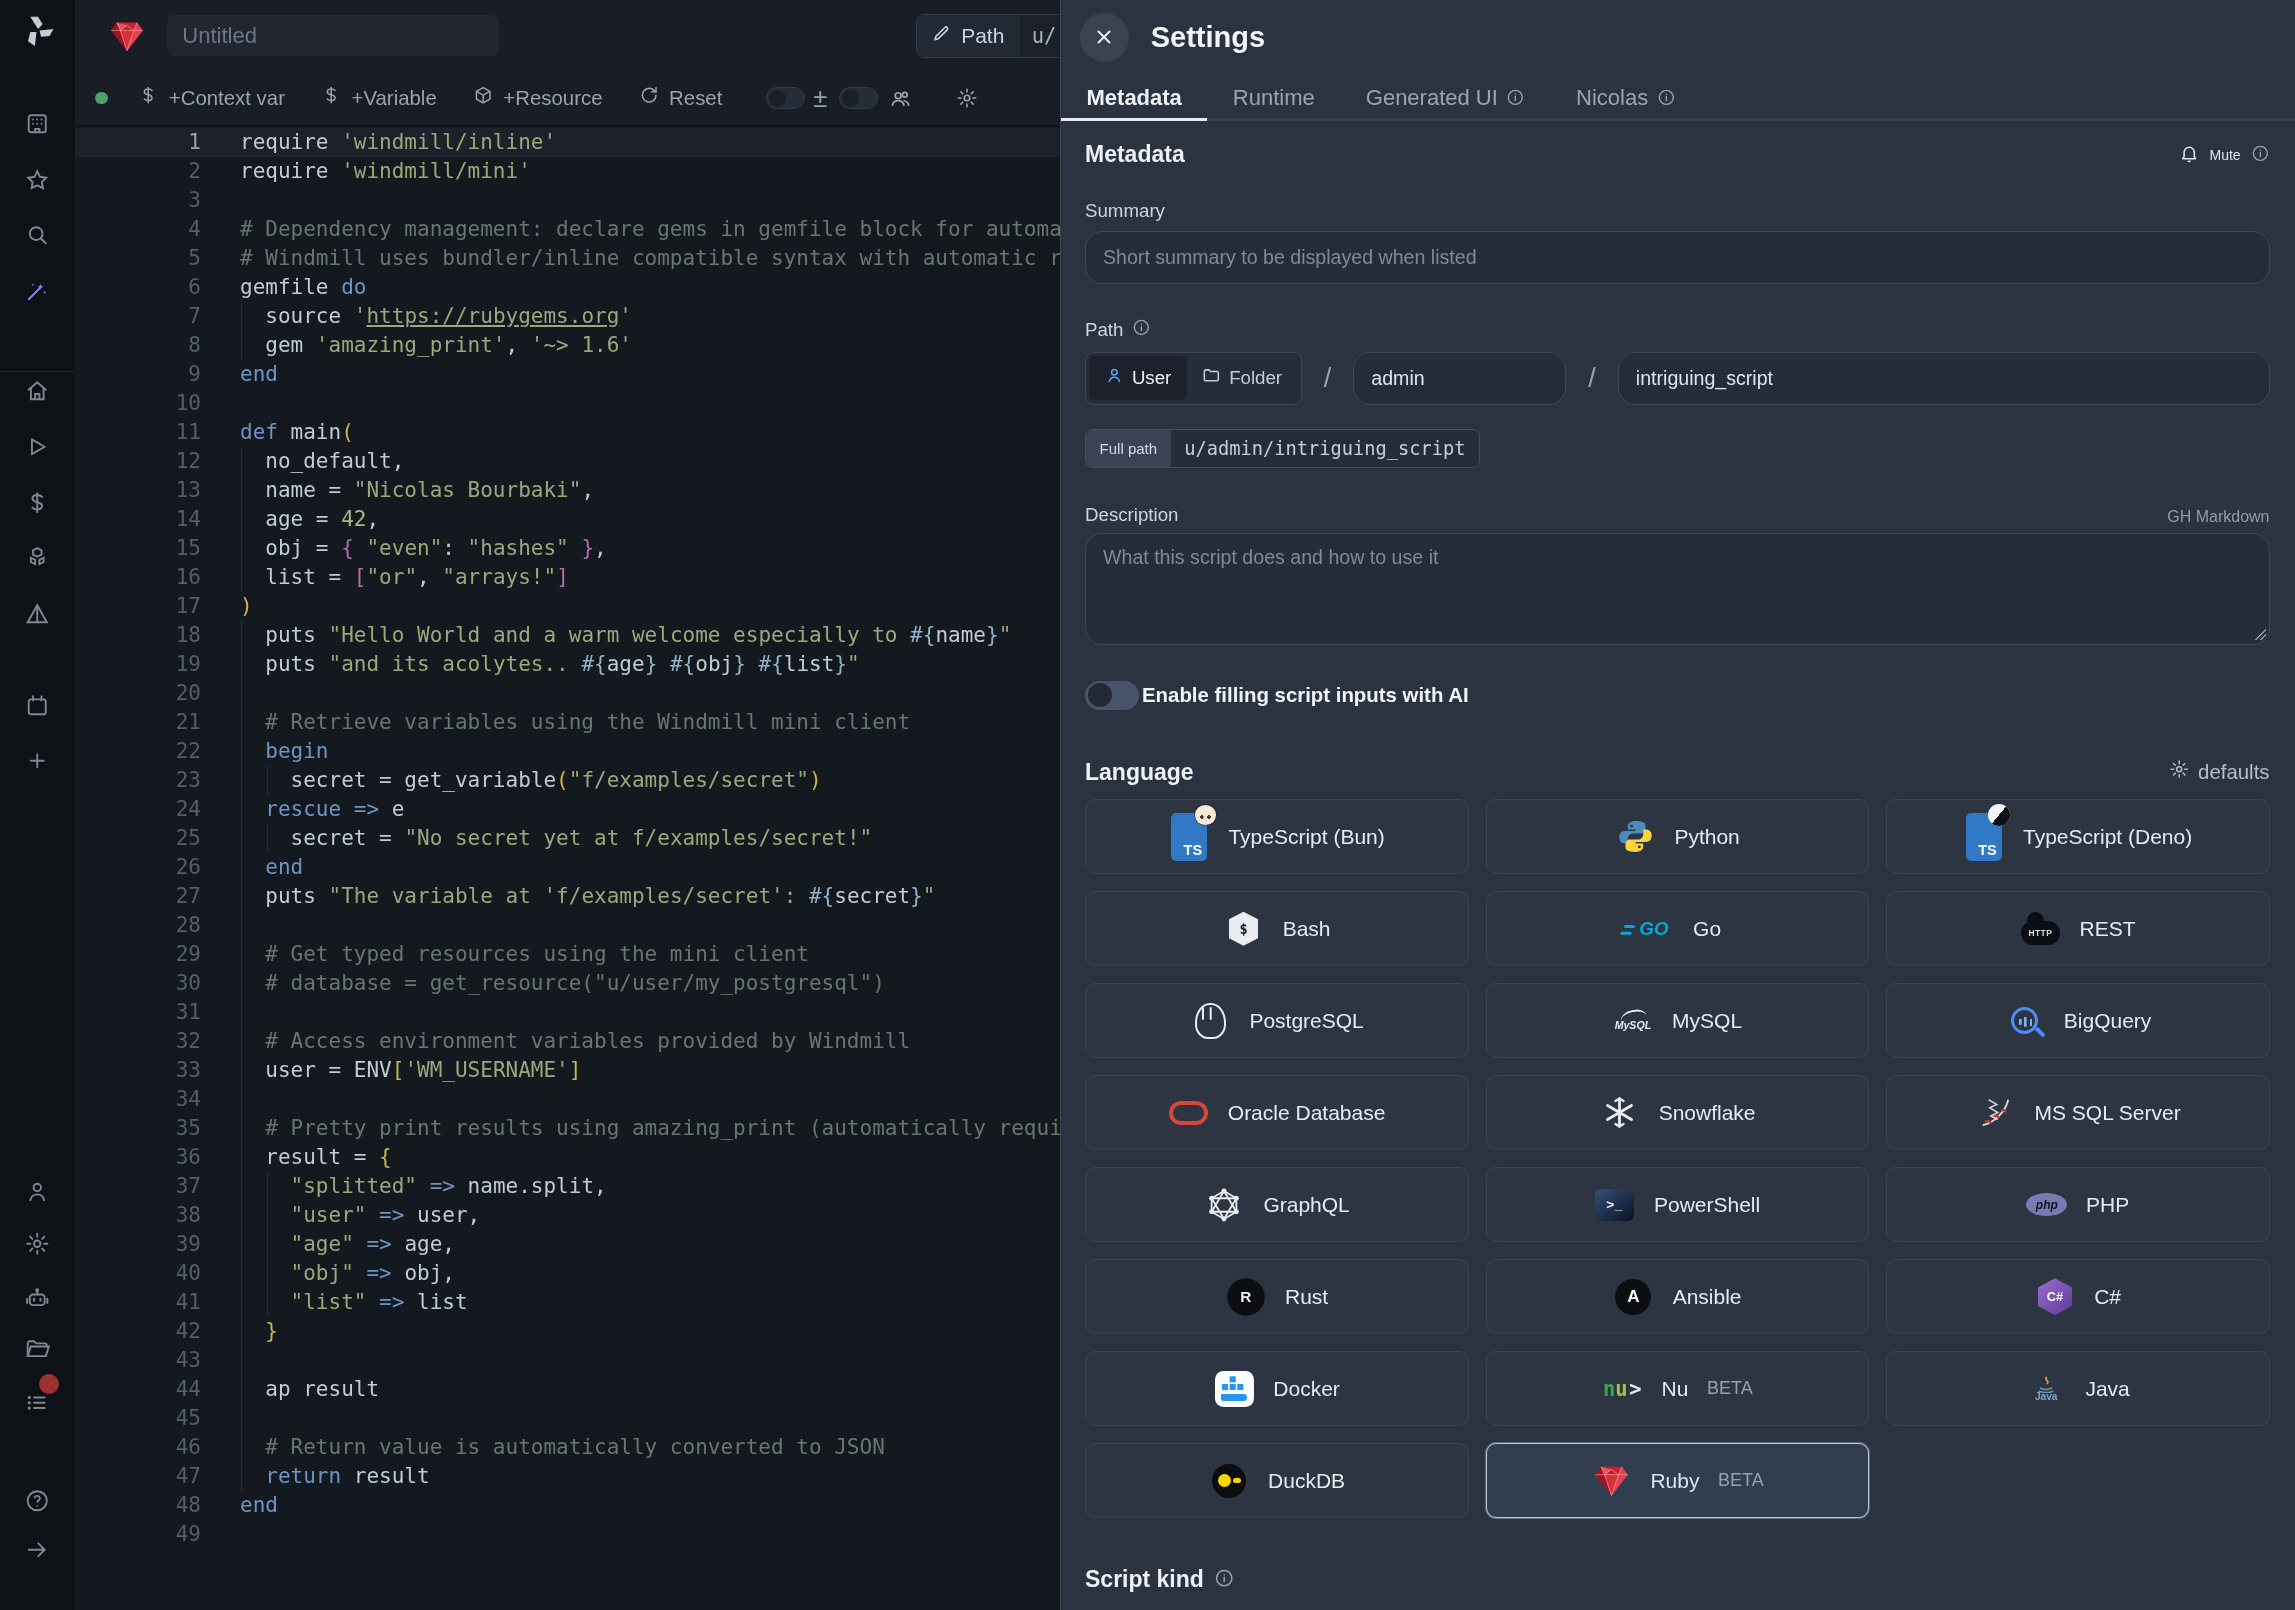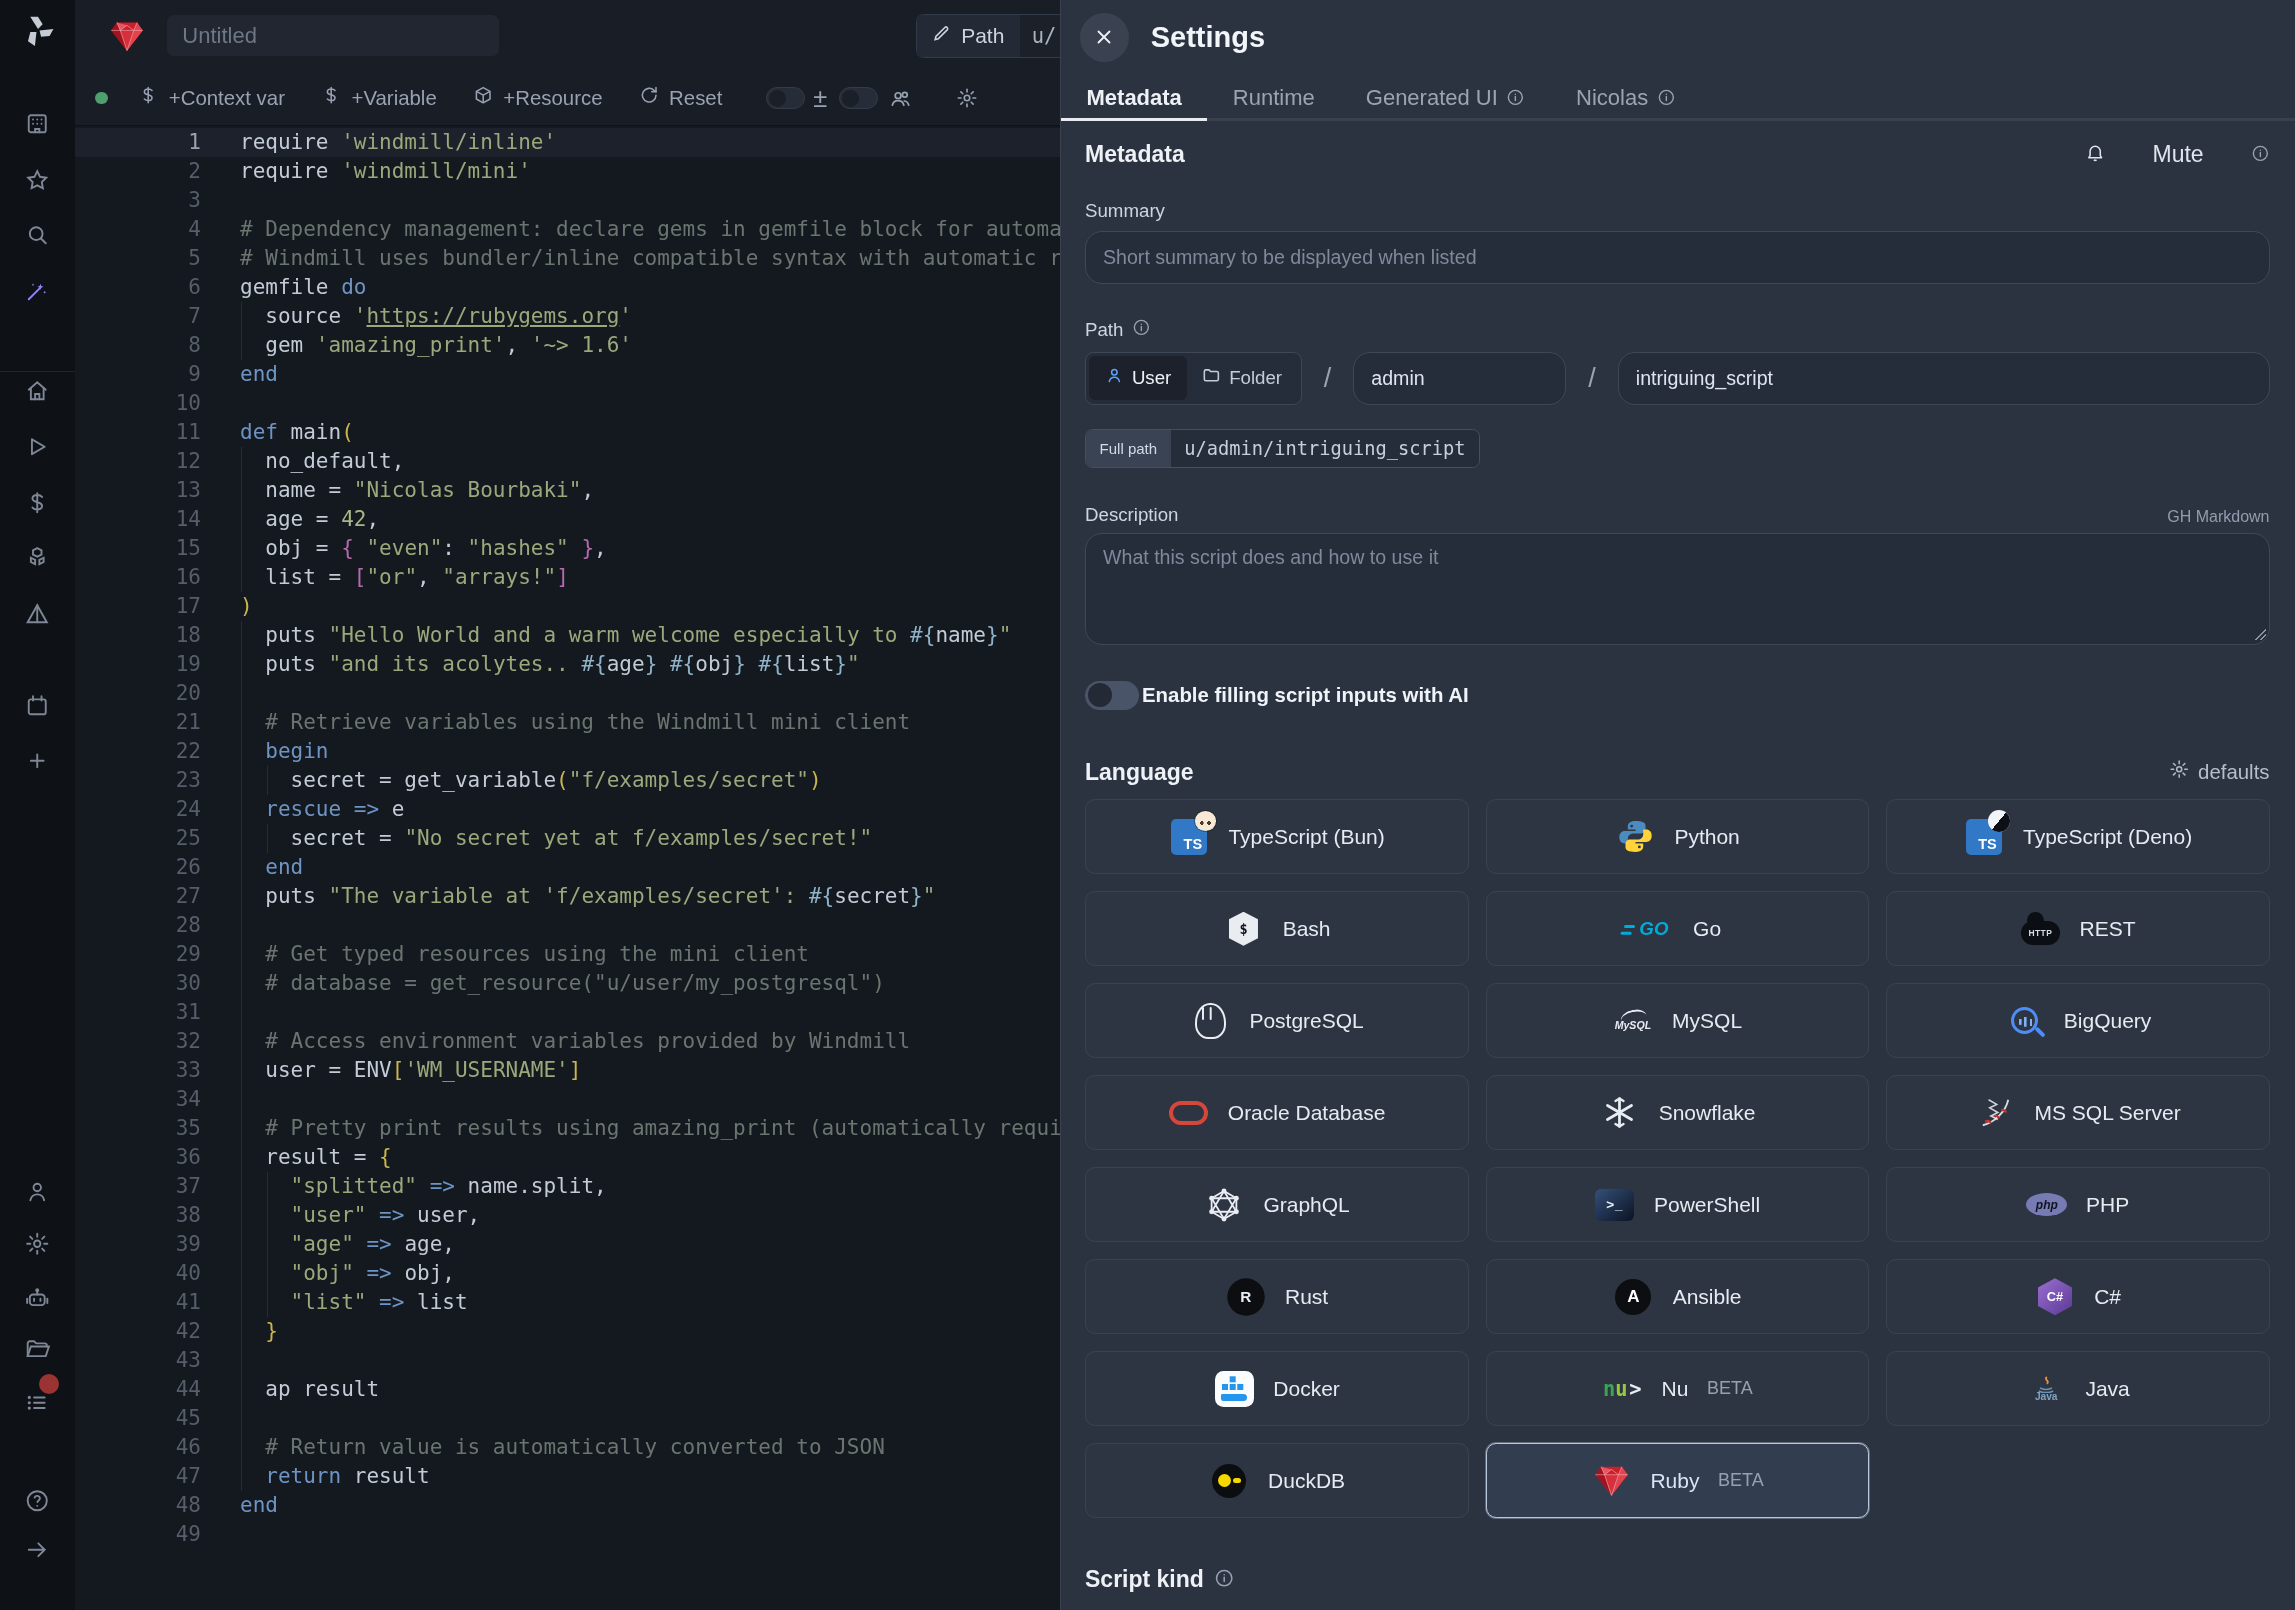--- a/index.html
+++ b/index.html
@@ -64,21 +64,21 @@
   .tab { display:flex; align-items:center; gap:8.5px; padding:0 25.5px; font-size:22px; color:#9aa4b4; position:relative;
          background:none; border:none; cursor:pointer; font-family:"Liberation Sans",sans-serif; }
   .tab.active { color:#eef2f7; font-weight:600; }
   .tab.active::after { content:""; position:absolute; left:0; right:0; bottom:0; height:3.4px; background:#e8ecf2; z-index:2; }
   #set-content { padding:0 25.5px 0 24px; }
 
   .sect-row { display:flex; justify-content:space-between; align-items:center; }
   .sect-h { font-size:23px; font-weight:600; color:#eef2f7; }
   #meta-row { margin-top:20.4px; }
   #mute { display:flex; align-items:center; gap:10.2px; background:none; border:none; cursor:pointer; }
-  #mute span { font-size:23px; color:#dfe5ee; font-weight:500;margin-left:37px; }
+  #mute span { font-size:14px; color:#dfe5ee; font-weight:500; }
   .fld-label { display:flex; align-items:center; gap:8.5px; font-size:18.7px; color:#cdd5e1; }
   .inp { width:100%; height:53px; background:#262d3a; border:0.9px solid #3e4857; border-radius:17px; padding:0 17px;
          color:#dfe5ee; font-size:19.6px; font-family:"Liberation Sans",sans-serif; }
   .inp::placeholder { color:#7e8a9c; }
   #summary-label { margin-top:32px; }
   #summary-input { margin-top:8.5px; }
   #path-label { margin-top:34px; }
   #path-row { margin-top:10.2px; display:flex; align-items:center; gap:22px; }
   #ownerkind { display:flex; align-items:center; height:53px; background:#262d3a; border:0.9px solid #3e4857;
                border-radius:8.5px; padding:3.4px; flex:0 0 auto; }
@@ -110,21 +110,21 @@
   .lang-card { position:relative; display:flex; align-items:center; justify-content:center; gap:18.7px; height:75px;
                background:#2e3542; border:0.9px solid #3b4352; border-radius:10.2px; cursor:pointer; font-family:"Liberation Sans",sans-serif; }
   .lang-card.selected { background:#323d50; border:1.7px solid #b9c7dc; box-shadow:0 0 0 0.9px rgba(185,199,220,.4); }
   .lang-label { font-size:21px; color:#e6ebf2; font-weight:500; }
   .lang-card.selected .lang-label { color:#d9e4f4; }
   .lang-beta { font-size:18px; color:#95a0b2; }
   .lang-ic { width:41px; height:41px; display:flex; align-items:center; justify-content:center; position:relative; flex:0 0 auto; }
   #kind-row { margin-top:48px; display:flex; align-items:center; gap:10.2px; }
 
   
-  .ic-ts { width:36px; height:36px; background:#3178c6; border-radius:5.1px; color:#fff; font-weight:700; font-size:14.5px;
+  .ic-ts { width:36px; height:48px; background:#3178c6; border-radius:5.1px; color:#fff; font-weight:700; font-size:14.5px;
            display:flex; align-items:flex-end; justify-content:flex-end; padding:2.6px 5.1px; position:relative; }
   .ov-bun { position:absolute; top:-7.7px; right:-8.5px; width:21px; height:19.6px; border-radius:50%; background:#f6ead7;
             box-shadow:0 0 0 0.9px rgba(0,0,0,.3);
             background-image:radial-gradient(circle 1.9px at 32% 60%, #4a382b 95%, transparent),
                              radial-gradient(circle 1.9px at 66% 60%, #4a382b 95%, transparent); }
   .ov-deno { position:absolute; top:-8.5px; right:-8.5px; width:22px; height:22px; border-radius:50%; background:#f2f5f8; overflow:hidden; }
   .ov-deno::after { content:""; position:absolute; inset:0; background:conic-gradient(from 40deg, #0d1014 0 50%, transparent 0); }
   .ic-bash { width:29px; height:34px; background:#e9ecf1; clip-path:polygon(50% 0,100% 22%,100% 78%,50% 100%,0 78%,0 22%);
              display:flex; align-items:center; justify-content:center; color:#10141a; font-weight:700; font-size:13.6px;
              font-family:"DejaVu Sans Mono",monospace; }

